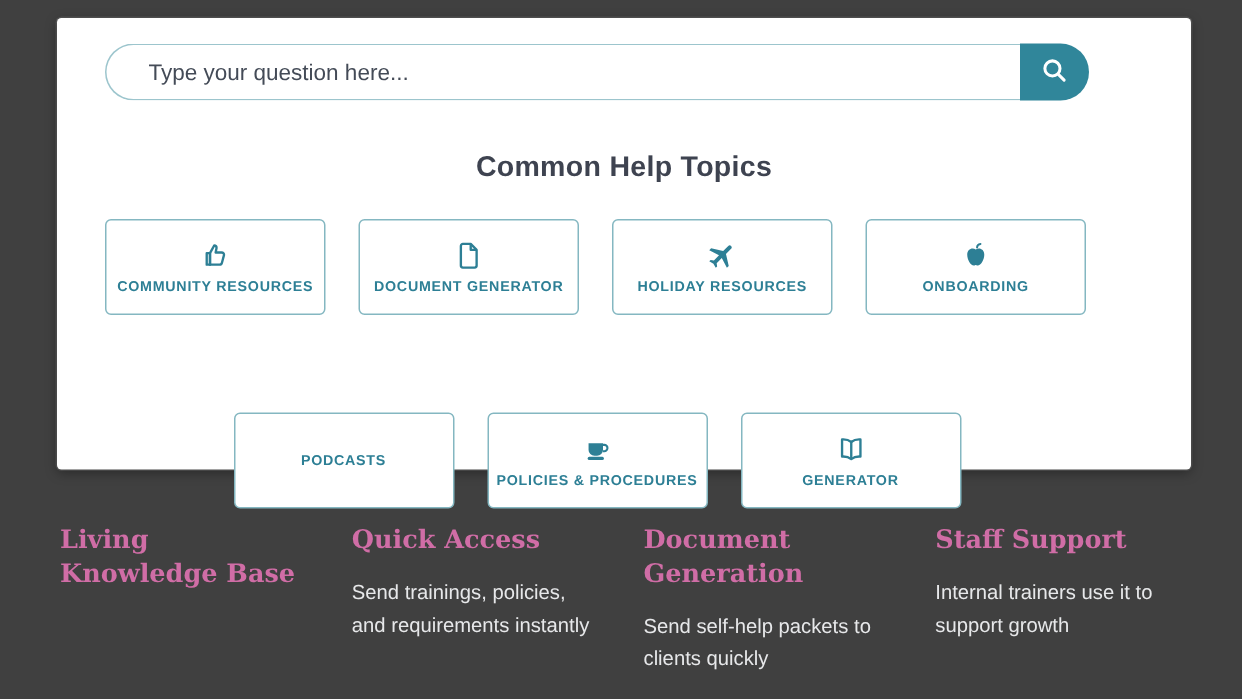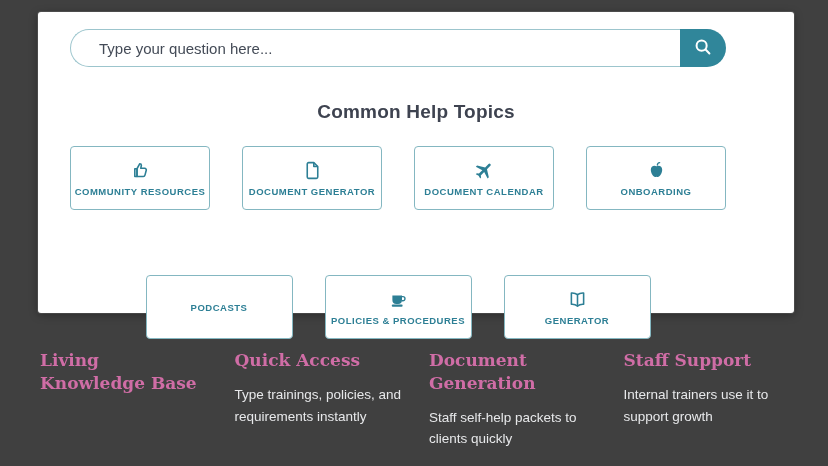--- a/index.html
+++ b/index.html
@@ -25,21 +25,21 @@
     width: 46px; border: none; background: #30869a;
     border-radius: 0 19px 19px 0; display: flex; align-items: center;
     justify-content: center; cursor: pointer;
   }
   .topics-title {
     position: absolute; top: 89px; left: 0; width: 100%;
     text-align: center; font-size: 19px; font-weight: 700;
     color: #3e4350; letter-spacing: 0.2px;
   }
   .topics { position: absolute; left: 32px; top: 134px; width: 656px; display: flex; flex-direction: column; gap: 17px; }
-  .topics-row { display: flex; gap: 32px; justify-content: flex-start; }
+  .topics-row { display: flex; gap: 22px; justify-content: flex-start; }
   .topics-row.centered { justify-content: center; margin-top: 48px; }
   .topic-card {
     width: 147px; height: 64px; background: #ffffff;
     border: 1px solid #84b7c1; border-radius: 4px;
     display: flex; flex-direction: column; align-items: center;
     justify-content: center; gap: 5px; cursor: pointer; color: #2d7f95;
   }
   .topic-icon { height: 21px; display: flex; align-items: center; justify-content: center; color: #2d7f95; }
   .topic-icon svg { display: block; }
   .topic-label {
@@ -102,21 +102,21 @@
         </button>
 
         <button class="topic-card">
           <span class="topic-icon">
             <svg width="21" height="21" viewBox="0 0 24 24">
               <g transform="rotate(45 12 12)">
                 <path d="M21 16 v-2 l-8-5 V3.5 a1.5 1.5 0 0 0 -3 0 V9 l-8 5 v2 l8-2.5 V19 l-2 1.5 V22 l3.5-1 3.5 1 v-1.5 L13 19 v-5.5 Z" fill="currentColor"></path>
               </g>
             </svg>
           </span>
-          <span class="topic-label">DOCUMENT CALENDAR</span>
+          <span class="topic-label">HOLIDAY RESOURCES</span>
         </button>
 
         <button class="topic-card">
           <span class="topic-icon">
             <svg width="21" height="21" viewBox="0 0 24 24">
               <path d="M12 7.2 C9.4 5.4 5.5 6.8 5.5 11.2 C5.5 14.8 8.1 19.5 10.5 19.5 C11.4 19.5 11.7 19 12 19 C12.3 19 12.6 19.5 13.5 19.5 C15.9 19.5 18.5 14.8 18.5 11.2 C18.5 6.8 14.6 5.4 12 7.2 Z" fill="currentColor"></path>
               <path d="M13 5.8 C13 4.2 14.2 3.2 15.6 3" fill="none" stroke="currentColor" stroke-width="1.5" stroke-linecap="round"></path>
             </svg>
           </span>
           <span class="topic-label">ONBOARDING</span>
@@ -156,26 +156,26 @@
   </div>
 
   <div class="features">
 
     <div class="feature">
       <div class="feature-title">Living Knowledge Base</div>
     </div>
 
     <div class="feature">
       <div class="feature-title">Quick Access</div>
-      <div class="feature-desc">Type trainings, policies, and requirements instantly</div>
+      <div class="feature-desc">Send trainings, policies, and requirements instantly</div>
     </div>
 
     <div class="feature">
       <div class="feature-title">Document Generation</div>
-      <div class="feature-desc">Staff self-help packets to clients quickly</div>
+      <div class="feature-desc">Send self-help packets to clients quickly</div>
     </div>
 
     <div class="feature">
       <div class="feature-title">Staff Support</div>
       <div class="feature-desc">Internal trainers use it to support growth</div>
     </div>
 
   </div>
 </div>
 

